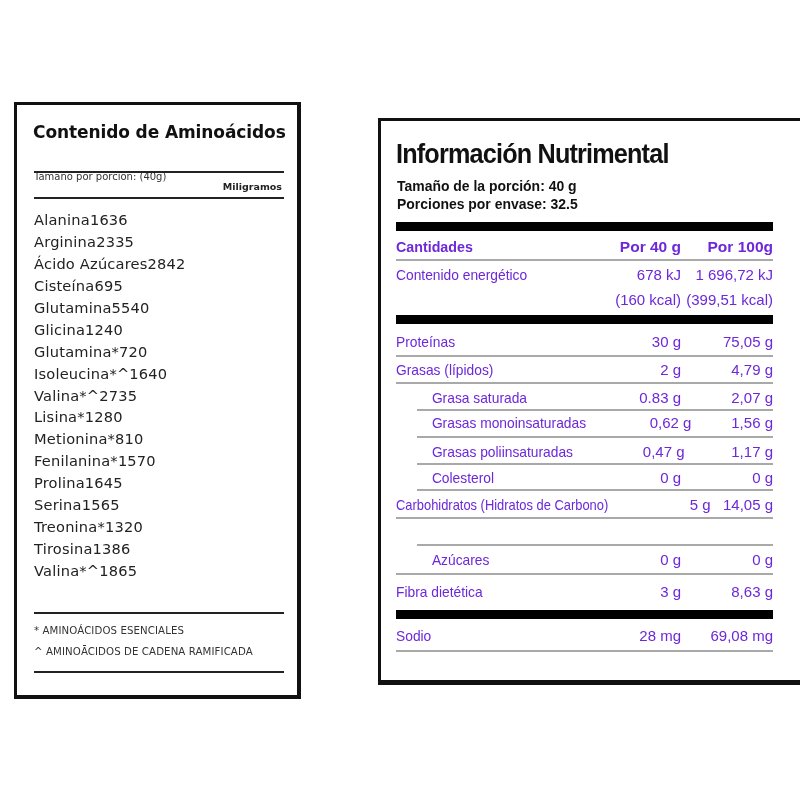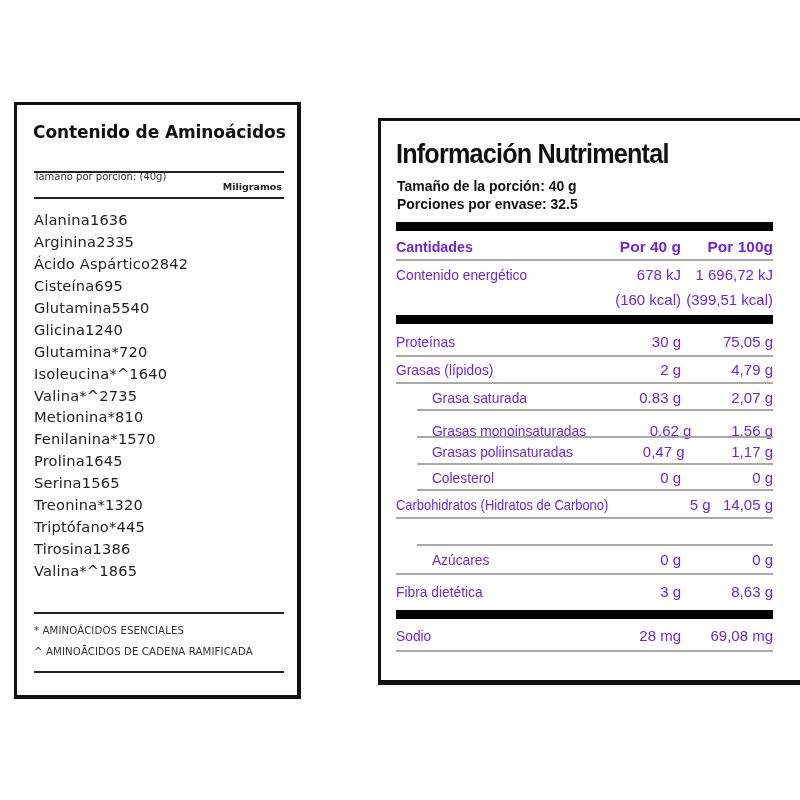--- a/index.html
+++ b/index.html
@@ -82,21 +82,21 @@
   <div class="rows">
     <div class="row">
         <span>Alanina</span>
         <span class="val">1636</span>
       </div>
     <div class="row">
         <span>Arginina</span>
         <span class="val">2335</span>
       </div>
     <div class="row">
-        <span>Ácido Aspártico</span>
+        <span>Ácido Azúcares</span>
         <span class="val">2842</span>
       </div>
     <div class="row">
         <span>Cisteína</span>
         <span class="val">695</span>
       </div>
     <div class="row">
         <span>Glutamina</span>
         <span class="val">5540</span>
       </div>
@@ -110,42 +110,42 @@
       </div>
     <div class="row">
         <span>Isoleucina*^</span>
         <span class="val">1640</span>
       </div>
     <div class="row">
         <span>Valina*^</span>
         <span class="val">2735</span>
       </div>
     <div class="row">
+        <span>Lisina*</span>
+        <span class="val">1280</span>
+      </div>
+    <div class="row">
         <span>Metionina*</span>
         <span class="val">810</span>
       </div>
     <div class="row">
         <span>Fenilanina*</span>
         <span class="val">1570</span>
       </div>
     <div class="row">
         <span>Prolina</span>
         <span class="val">1645</span>
       </div>
     <div class="row">
         <span>Serina</span>
         <span class="val">1565</span>
       </div>
     <div class="row">
         <span>Treonina*</span>
         <span class="val">1320</span>
-      </div>
-    <div class="row">
-        <span>Triptófano*</span>
-        <span class="val">445</span>
       </div>
     <div class="row">
         <span>Tirosina</span>
         <span class="val">1386</span>
       </div>
     <div class="row">
         <span>Valina*^</span>
         <span class="val">1865</span>
       </div>
   </div>
@@ -197,21 +197,21 @@
   </div>
   <div class="thin" style="top:261px"></div>
 
   <div class="row sub-row" style="top:264px">
     <span class="lbl">Grasa saturada</span>
     <span class="c1">0.83 g</span>
     <span class="c2">2,07 g</span>
   </div>
   <div class="thin indent" style="top:288px"></div>
 
-  <div class="row sub-row" style="top:297px">
+  <div class="row sub-row" style="top:289px">
     <span class="lbl">Grasas monoinsaturadas</span>
     <span class="c1">0,62 g</span>
     <span class="c2">1,56 g</span>
   </div>
   <div class="thin indent" style="top:315px"></div>
 
   <div class="row sub-row" style="top:318px">
     <span class="lbl">Grasas poliinsaturadas</span>
     <span class="c1">0,47 g</span>
     <span class="c2">1,17 g</span>

